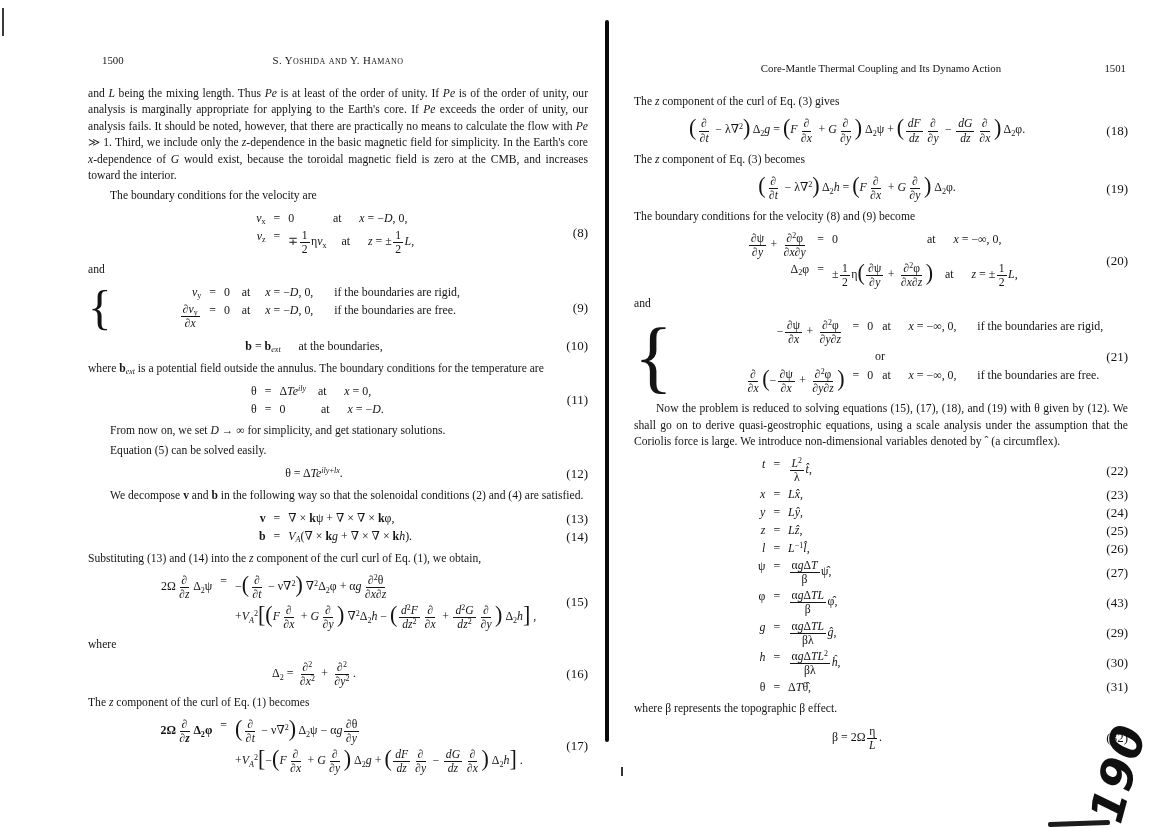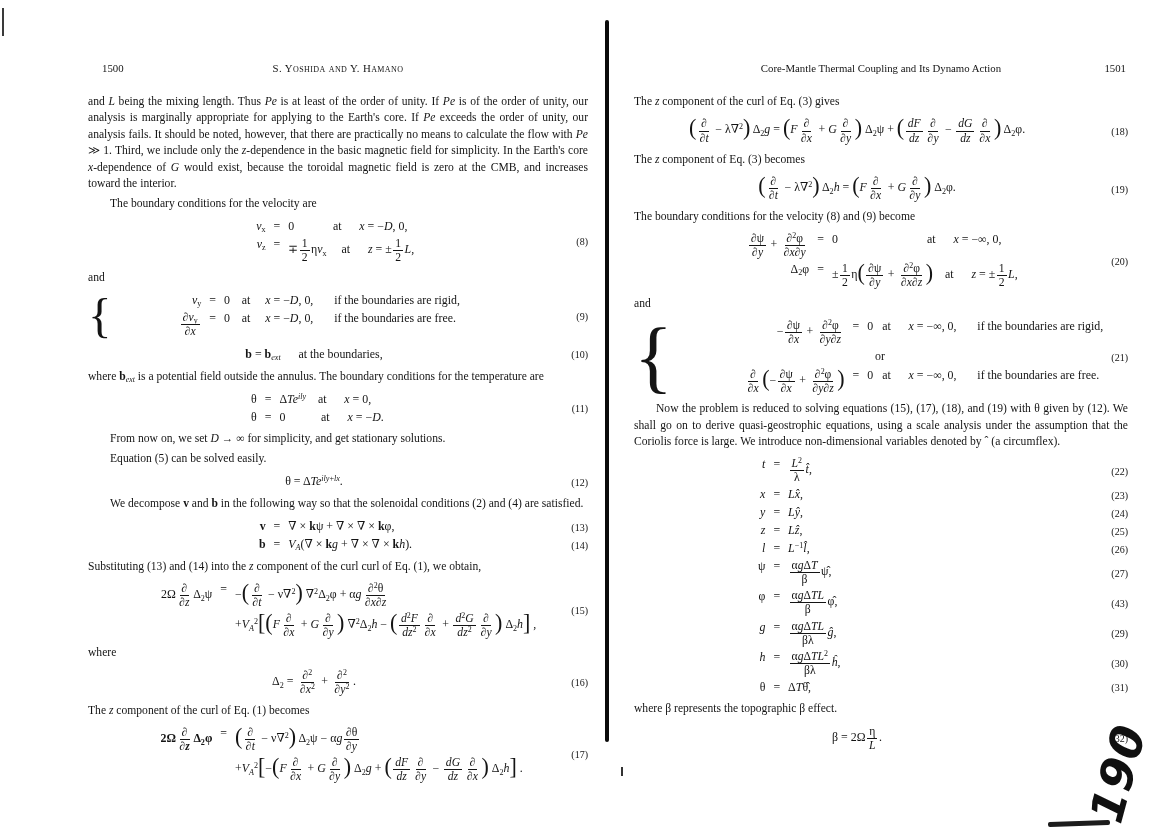--- a/index.html
+++ b/index.html
@@ -2,41 +2,41 @@
 <html><head>
 <meta charset="utf-8">
 <style>
   html,body{margin:0;padding:0;}
   body{
     width:1167px;height:828px;position:relative;overflow:hidden;
     background:#ffffff;color:#141414;
     font-family:"Liberation Serif","DejaVu Serif",serif;
   }
   .page{position:absolute;}
-  .page-l{left:88px;top:62px;width:500px;}
+  .page-l{left:88px;top:54px;width:500px;}
   .page-r{left:634px;top:62px;width:494px;}
   .gutter{position:absolute;left:605px;top:20px;width:4px;height:722px;background:#0a0a0a;border-radius:2px;}
   .edge-line{position:absolute;left:2px;top:8px;width:2px;height:28px;background:#3a3a3a;}
   .tickmark{position:absolute;left:621px;top:767px;width:2px;height:9px;background:#333;}
   .smudge{position:absolute;left:1048px;top:821px;width:62px;height:5px;background:#1c1c1c;transform:rotate(-2deg);border-radius:2px;}
   .hand{
     position:absolute;left:1088px;top:746px;width:80px;height:80px;
     font-family:"DejaVu Sans",sans-serif;font-style:italic;font-weight:bold;
     font-size:46px;transform:rotate(-75deg);color:#101010;letter-spacing:1px;
   }
   .phead{position:relative;height:16px;margin-bottom:16px;font-size:10.8px;}
   .pno-l{position:absolute;left:14px;top:0;}
   .pno-r{position:absolute;right:2px;top:0;}
   .rhead{display:block;text-align:center;}
   .caps{font-variant:small-caps;letter-spacing:0.4px;}
   .para{font-size:11.6px;line-height:1.42;text-align:justify;margin:3px 0;}
   .para.ind{text-indent:22px;}
   .eq{position:relative;margin:5px 0;display:flex;align-items:center;}
   .eqbody{flex:1;min-width:0;}
-  .eqnum{position:absolute;right:0;top:50%;transform:translateY(-50%);font-size:10px;}
+  .eqnum{position:absolute;right:0;top:50%;transform:translateY(-50%);font-size:13px;}
   .eqlist{margin:5px 0;}
   .arow{display:flex;align-items:flex-start;position:relative;padding:1.5px 56px 1.5px 0;font-size:11.9px;}
   .arow .al{text-align:right;white-space:pre;flex:0 0 auto;}
   .arow .am{padding:0 8px;flex:0 0 auto;}
   .arow .am.hide{visibility:hidden;}
   .arow .ar{flex:1;text-align:left;white-space:pre;min-width:0;}
   .crow{text-align:center;white-space:pre;padding:2px 48px 2px 0;font-size:11.9px;position:relative;}
   .fr{display:inline-flex;flex-direction:column;align-items:center;vertical-align:middle;margin:0 1.5px;font-size:0.98em;}
   .fr .fnum{display:block;line-height:1.12;padding:0 2px;border-bottom:1px solid #141414;}
   .fr .fden{display:block;line-height:1.12;padding:0 2px;}

